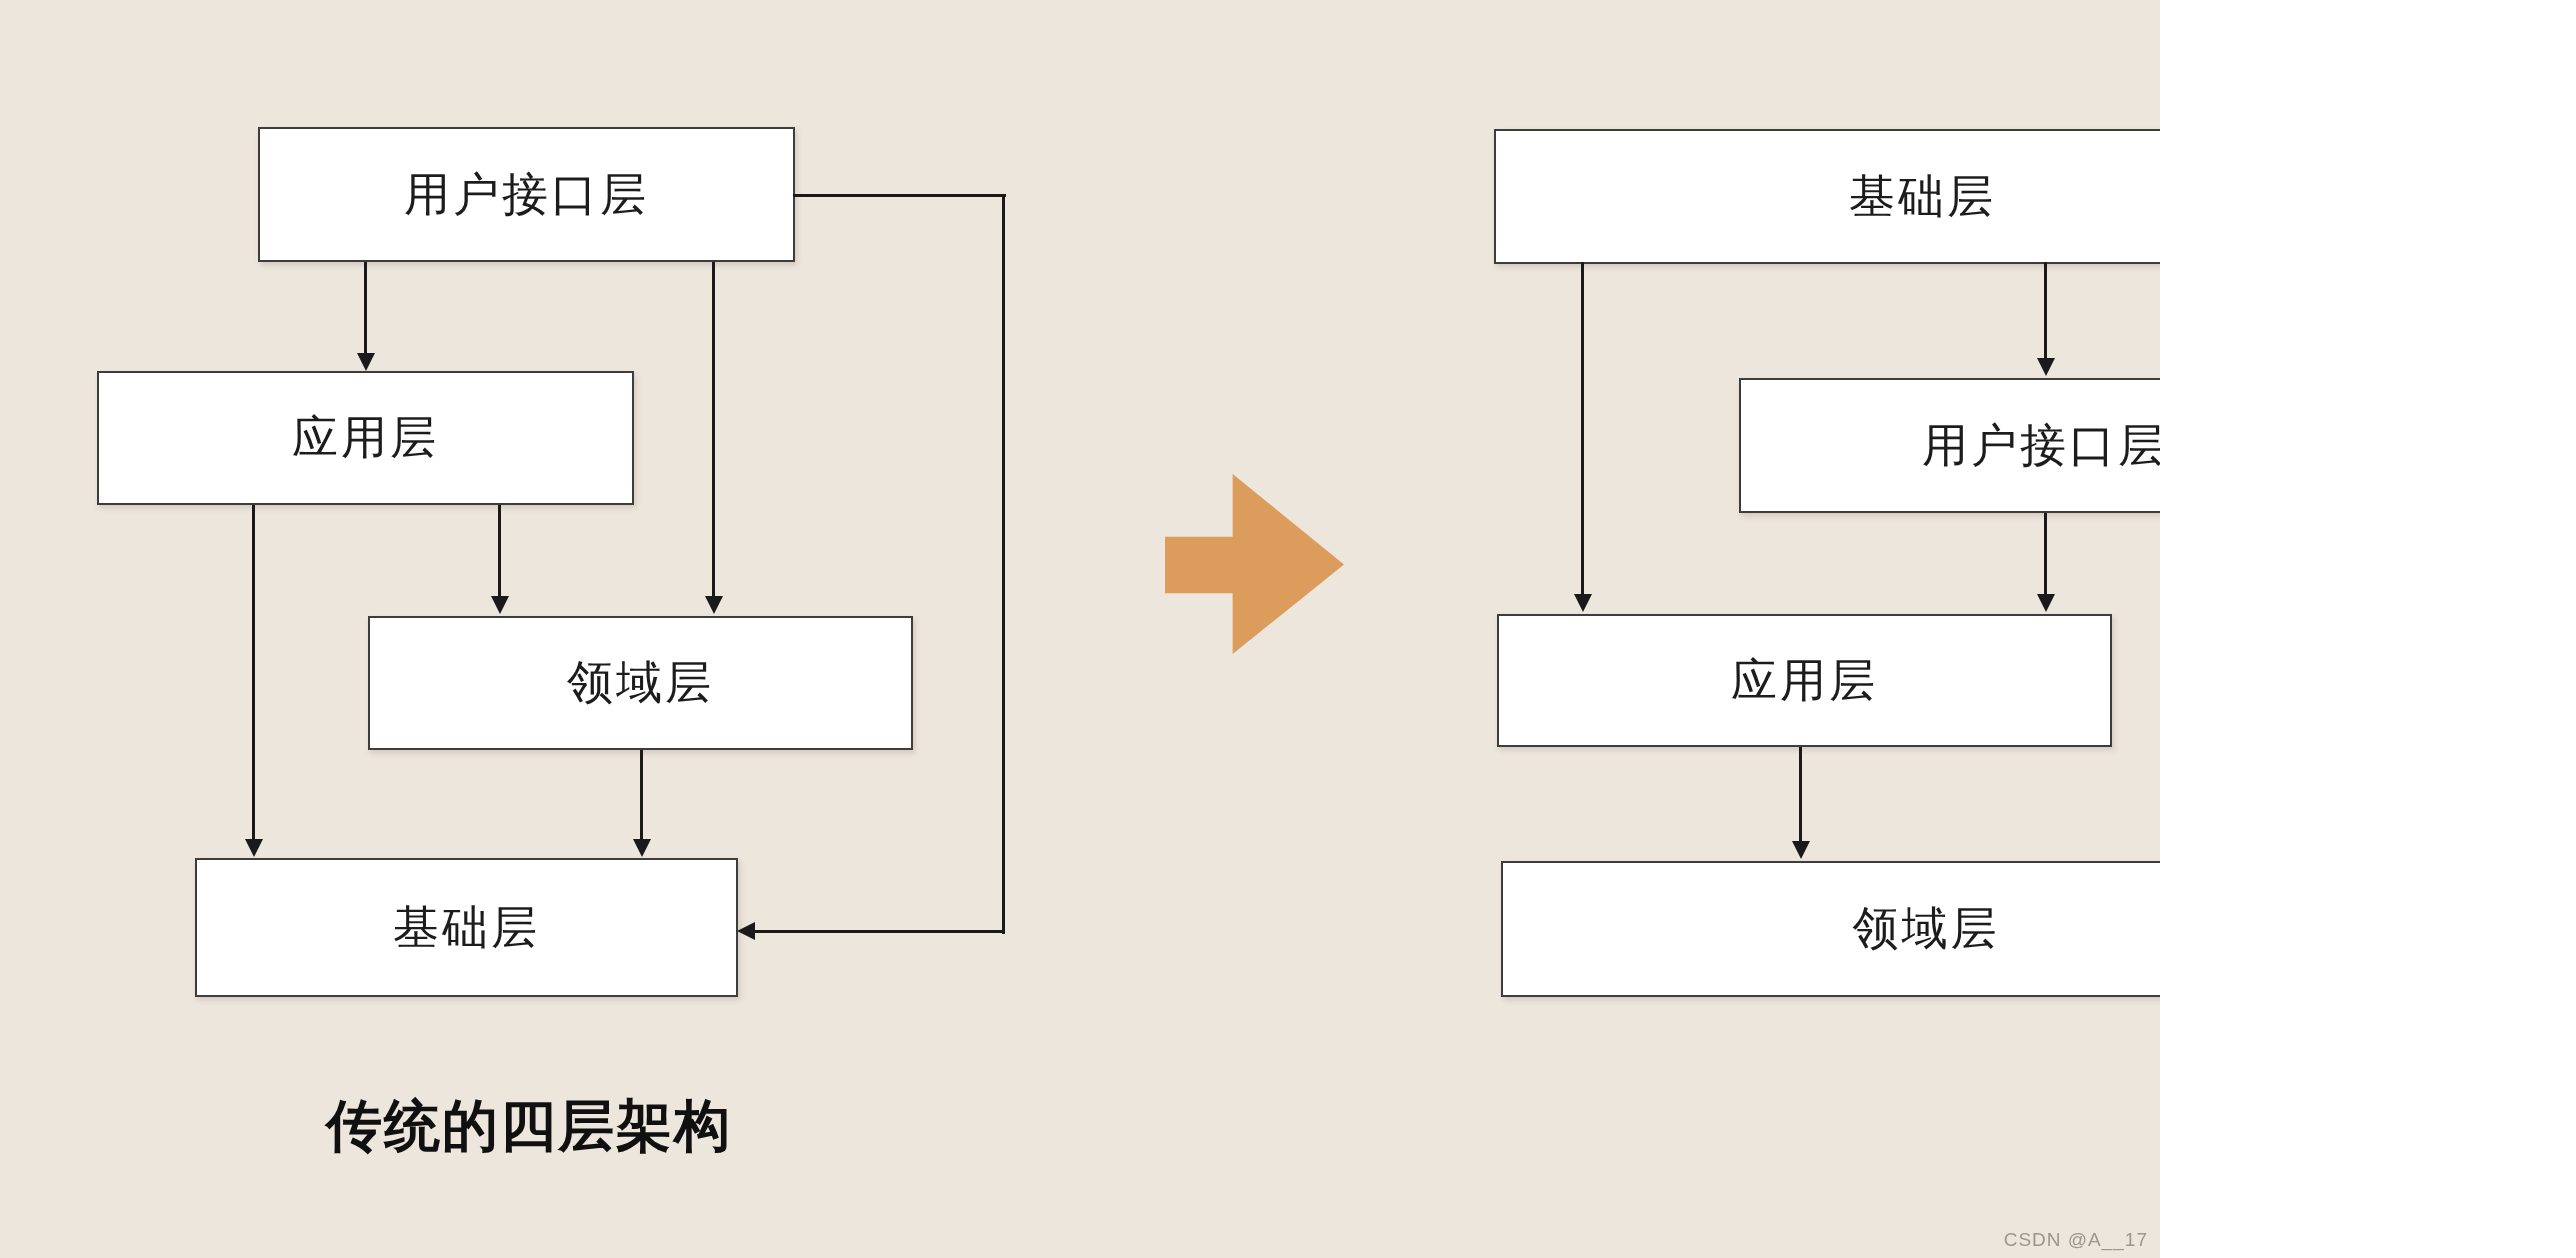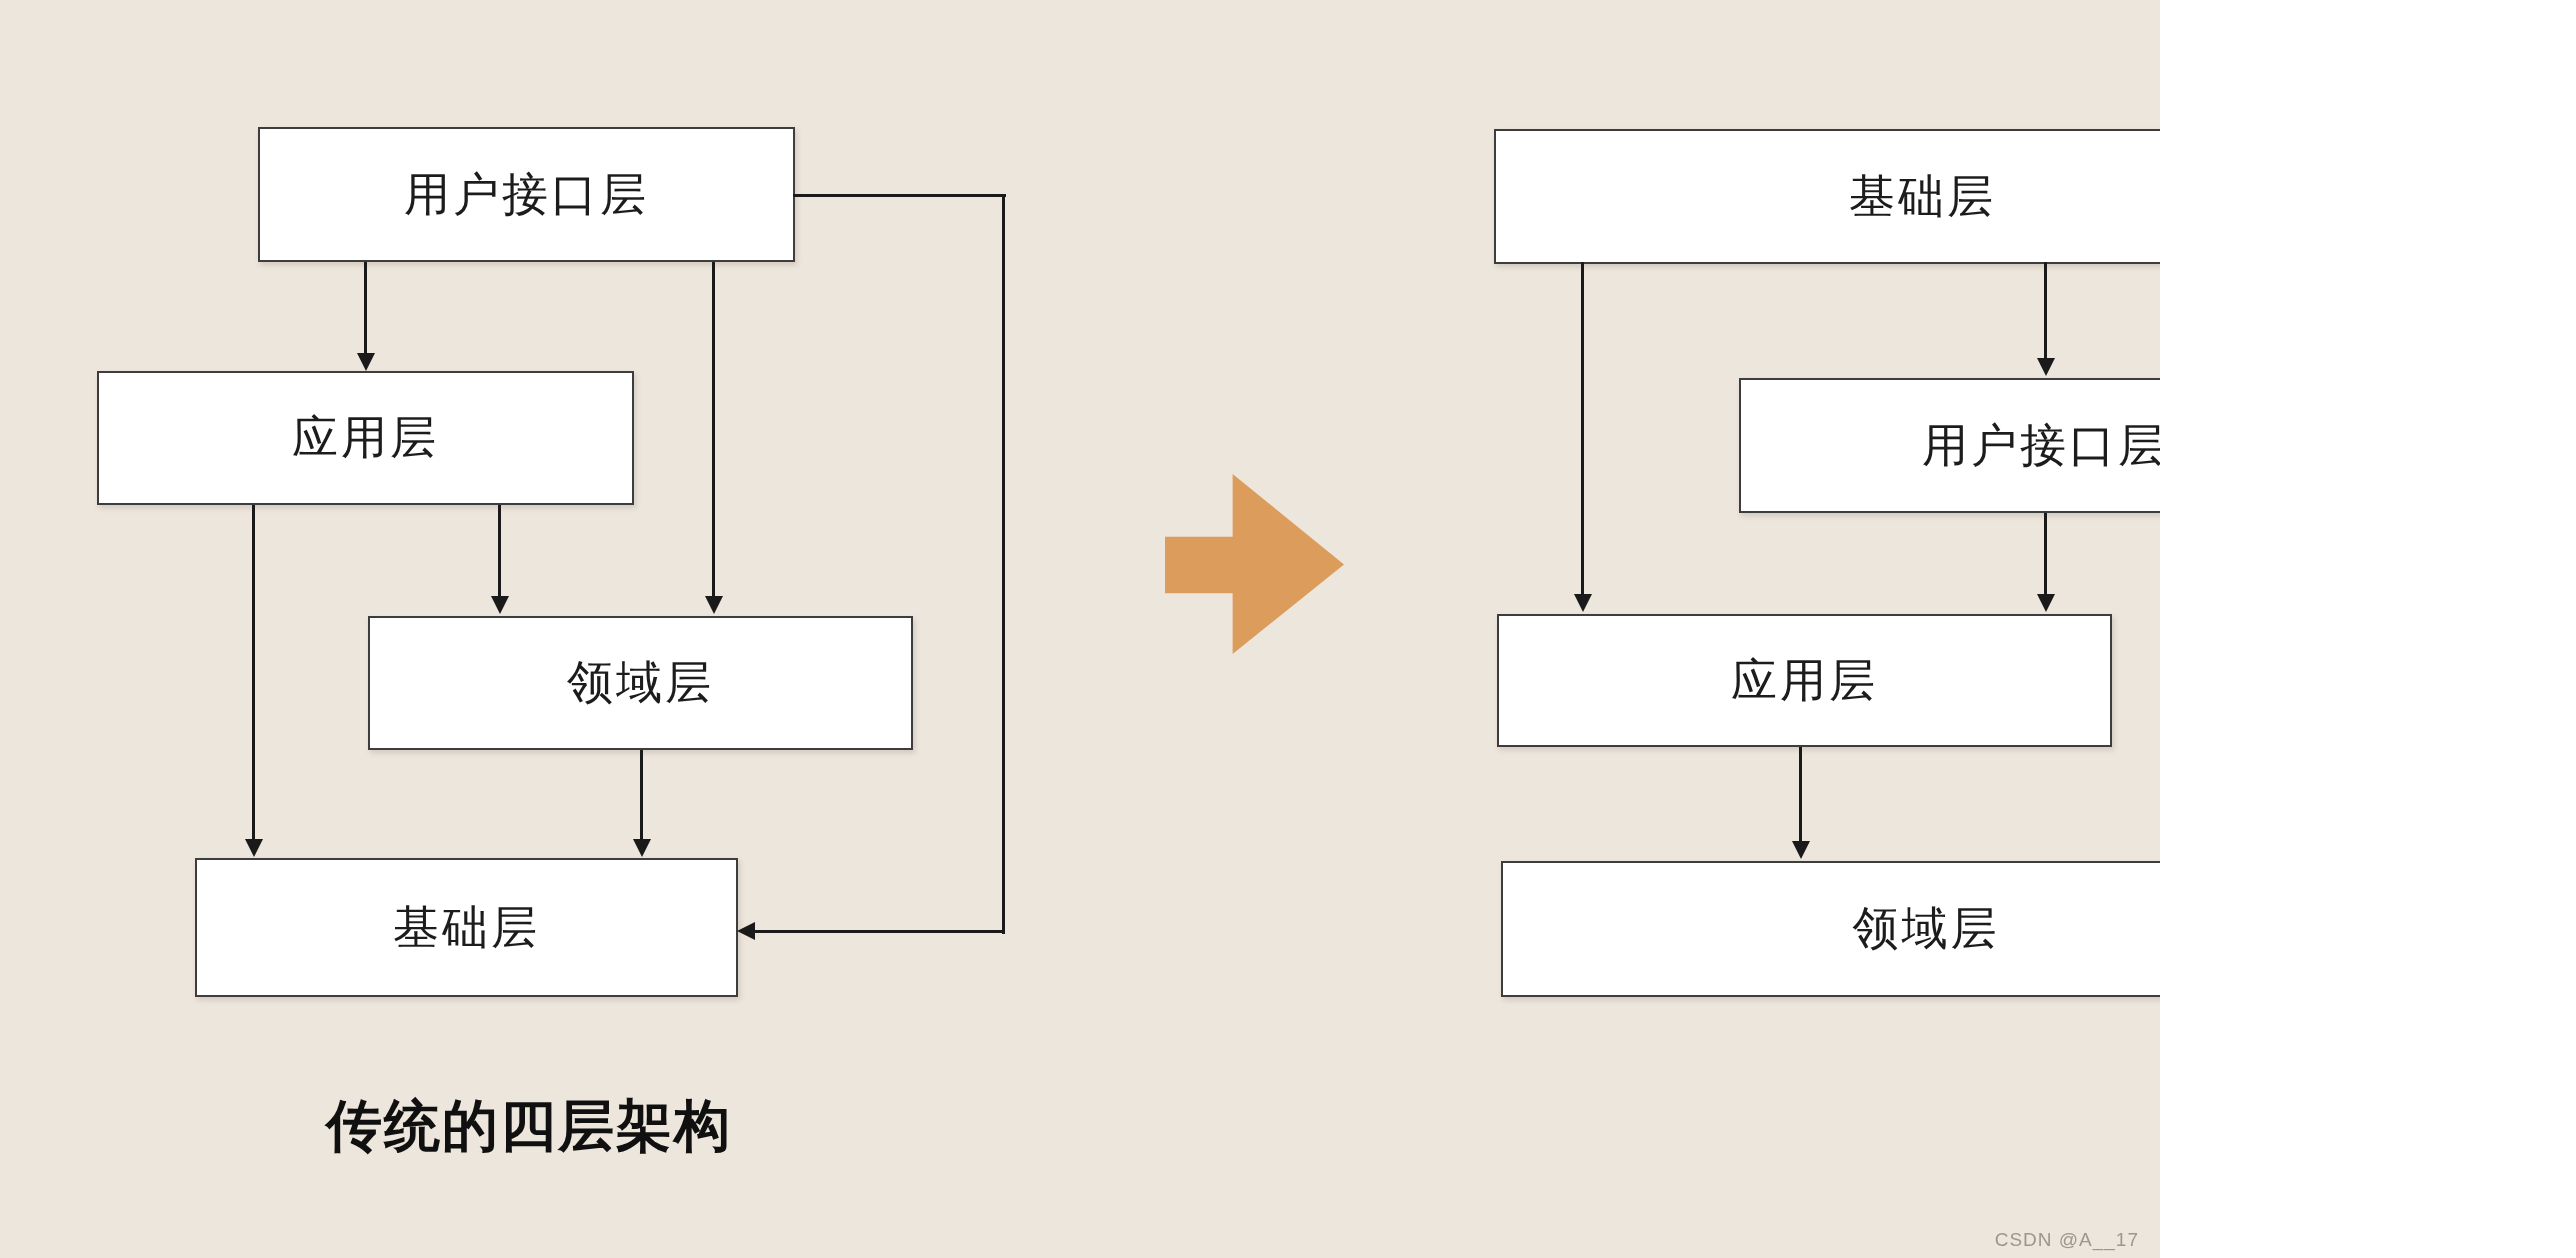--- a/index.html
+++ b/index.html
@@ -32,21 +32,21 @@
     border-right:18px solid #1A1A1A;
   }
   .caption {
     position:absolute; width:696px; text-align:center;
     font-size:56px; font-weight:700; color:#101010; letter-spacing:2px;
     white-space:nowrap;
   }
   .cap-left  { left:181px;  top:1089px; }
   .cap-right { left:1610px; top:1089px; }
   .watermark {
-    position:absolute; right:21px; top:1229px;
+    position:absolute; right:12px; top:1229px;
     font-size:19px; color:#9C968B; letter-spacing:1px;
   }
   .transform-arrow { position:absolute; left:1165px; top:474px; }
 
   
   .L1 { left:258px;  top:127px; width:537px; height:135px; }
   .L2 { left:97px;   top:371px; width:537px; height:134px; }
   .L3 { left:368px;  top:616px; width:545px; height:134px; }
   .L4 { left:195px;  top:858px; width:543px; height:139px; }
   

